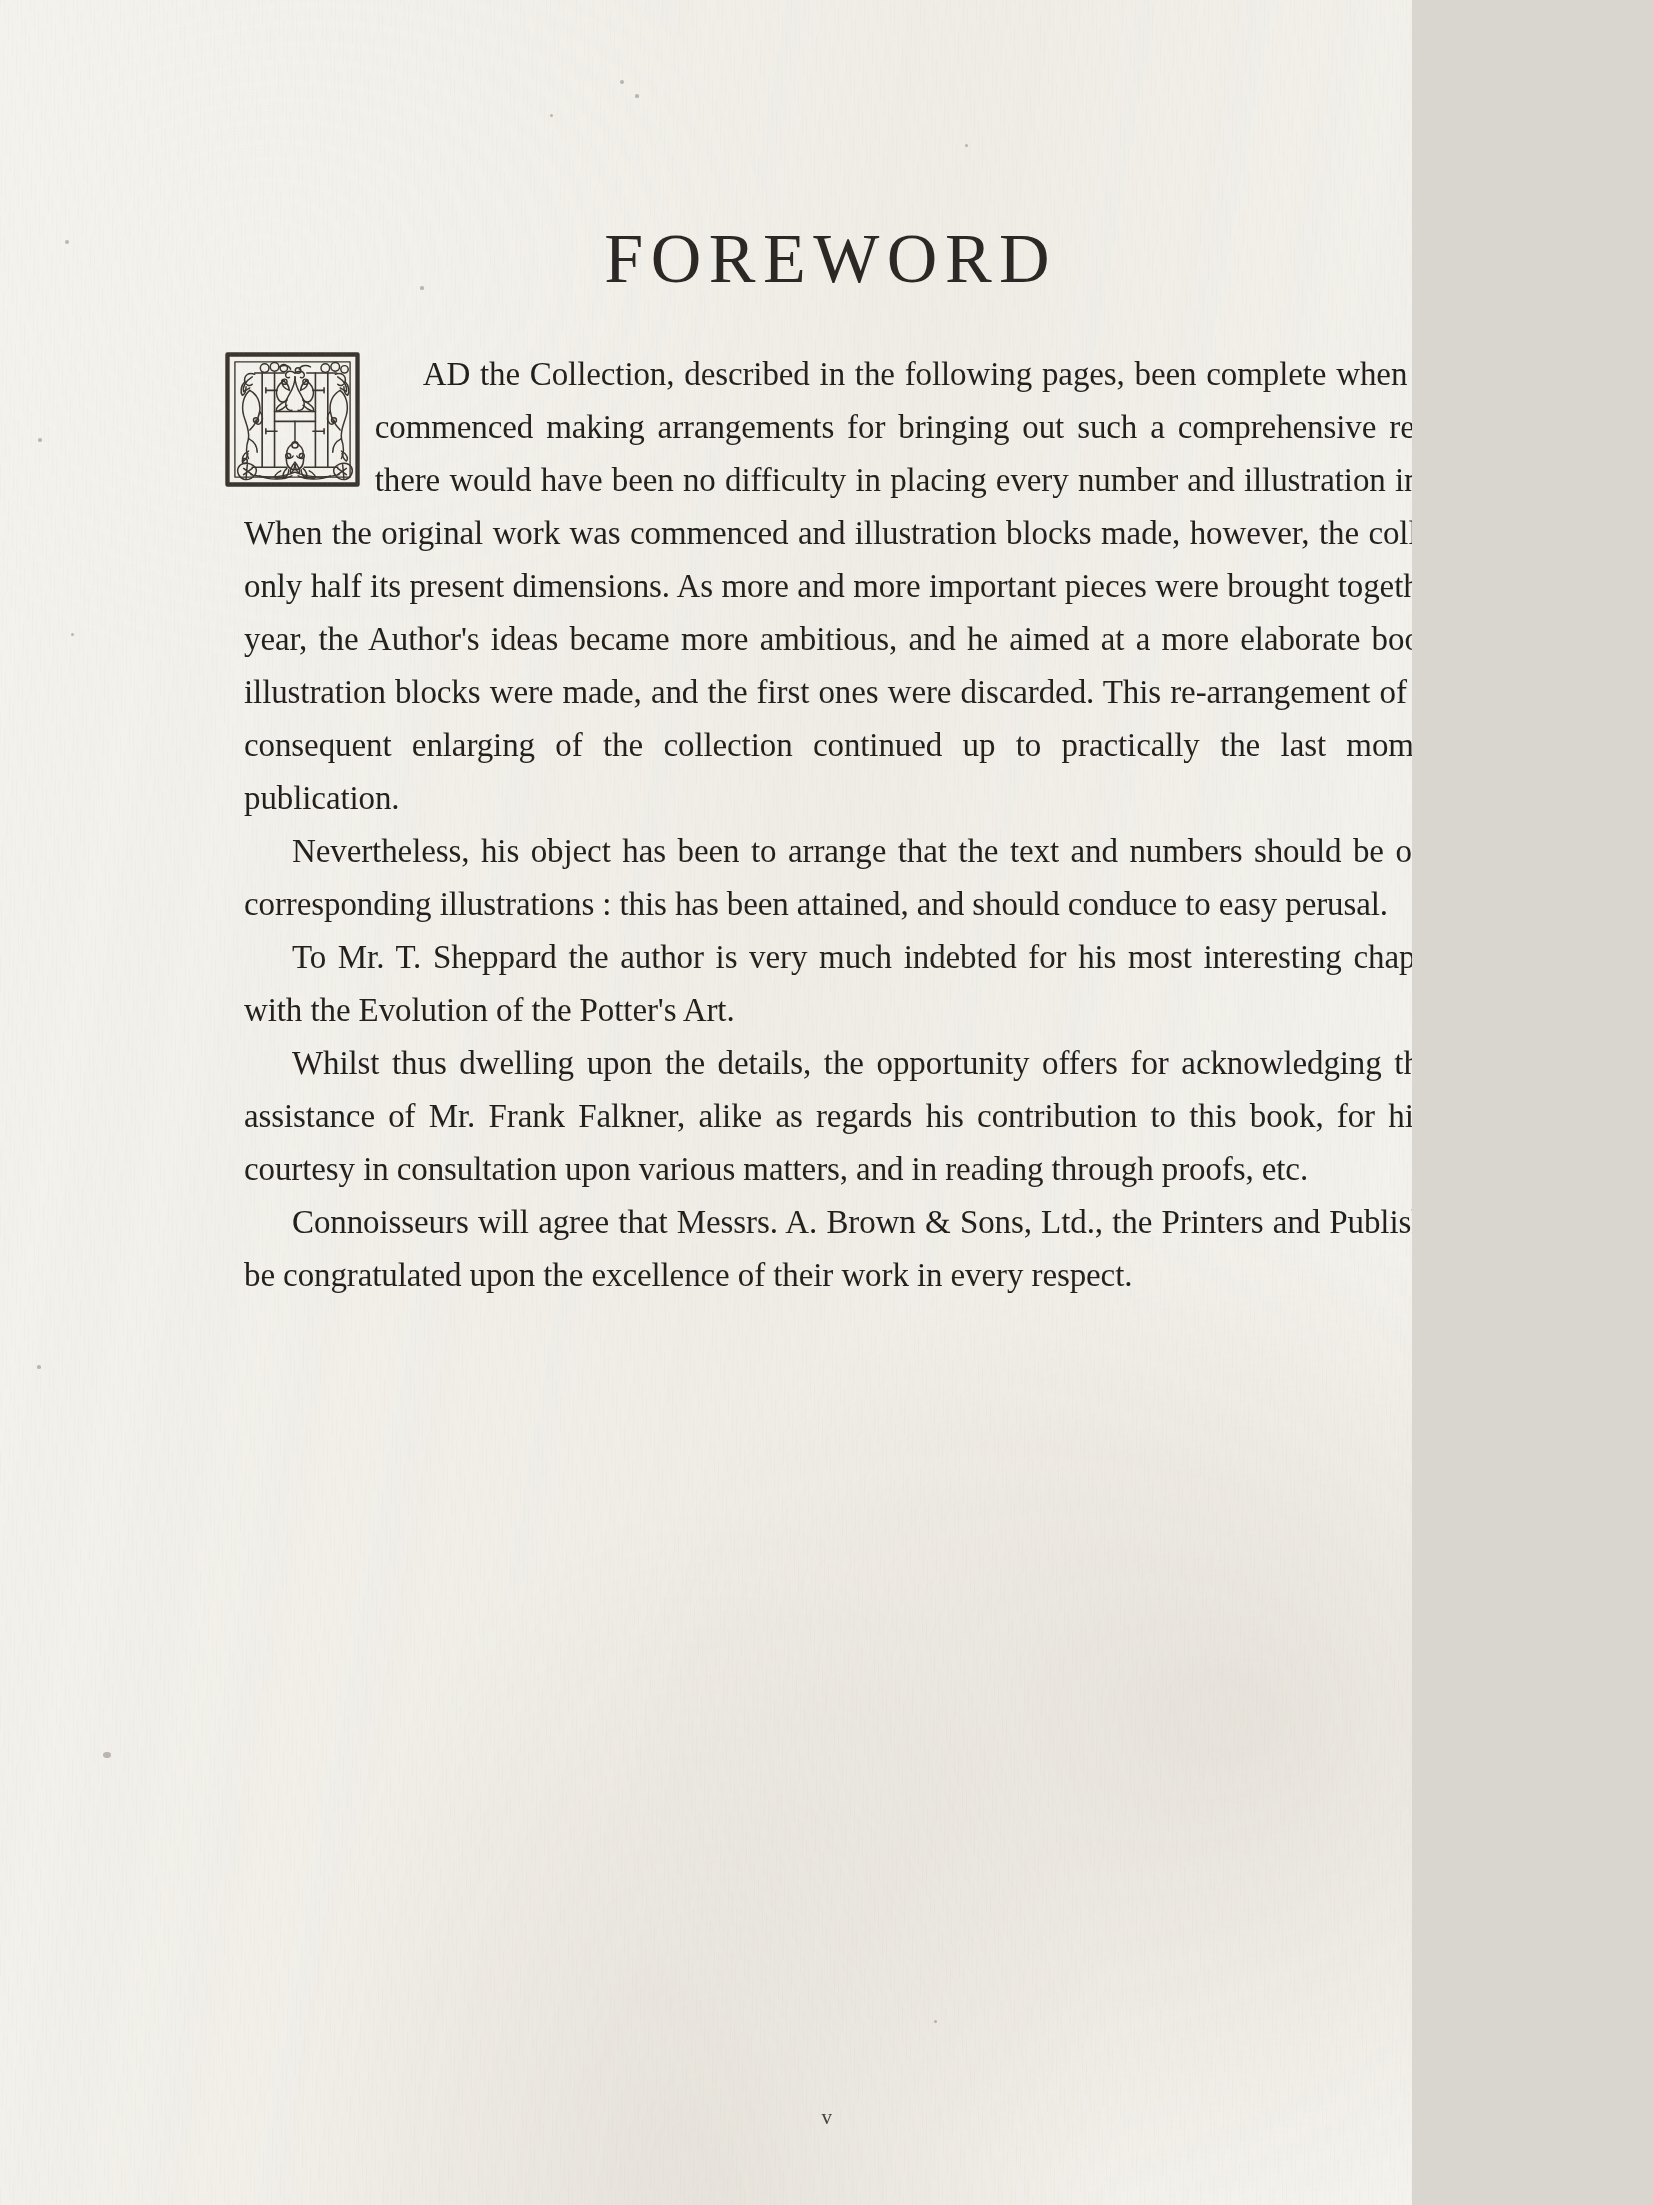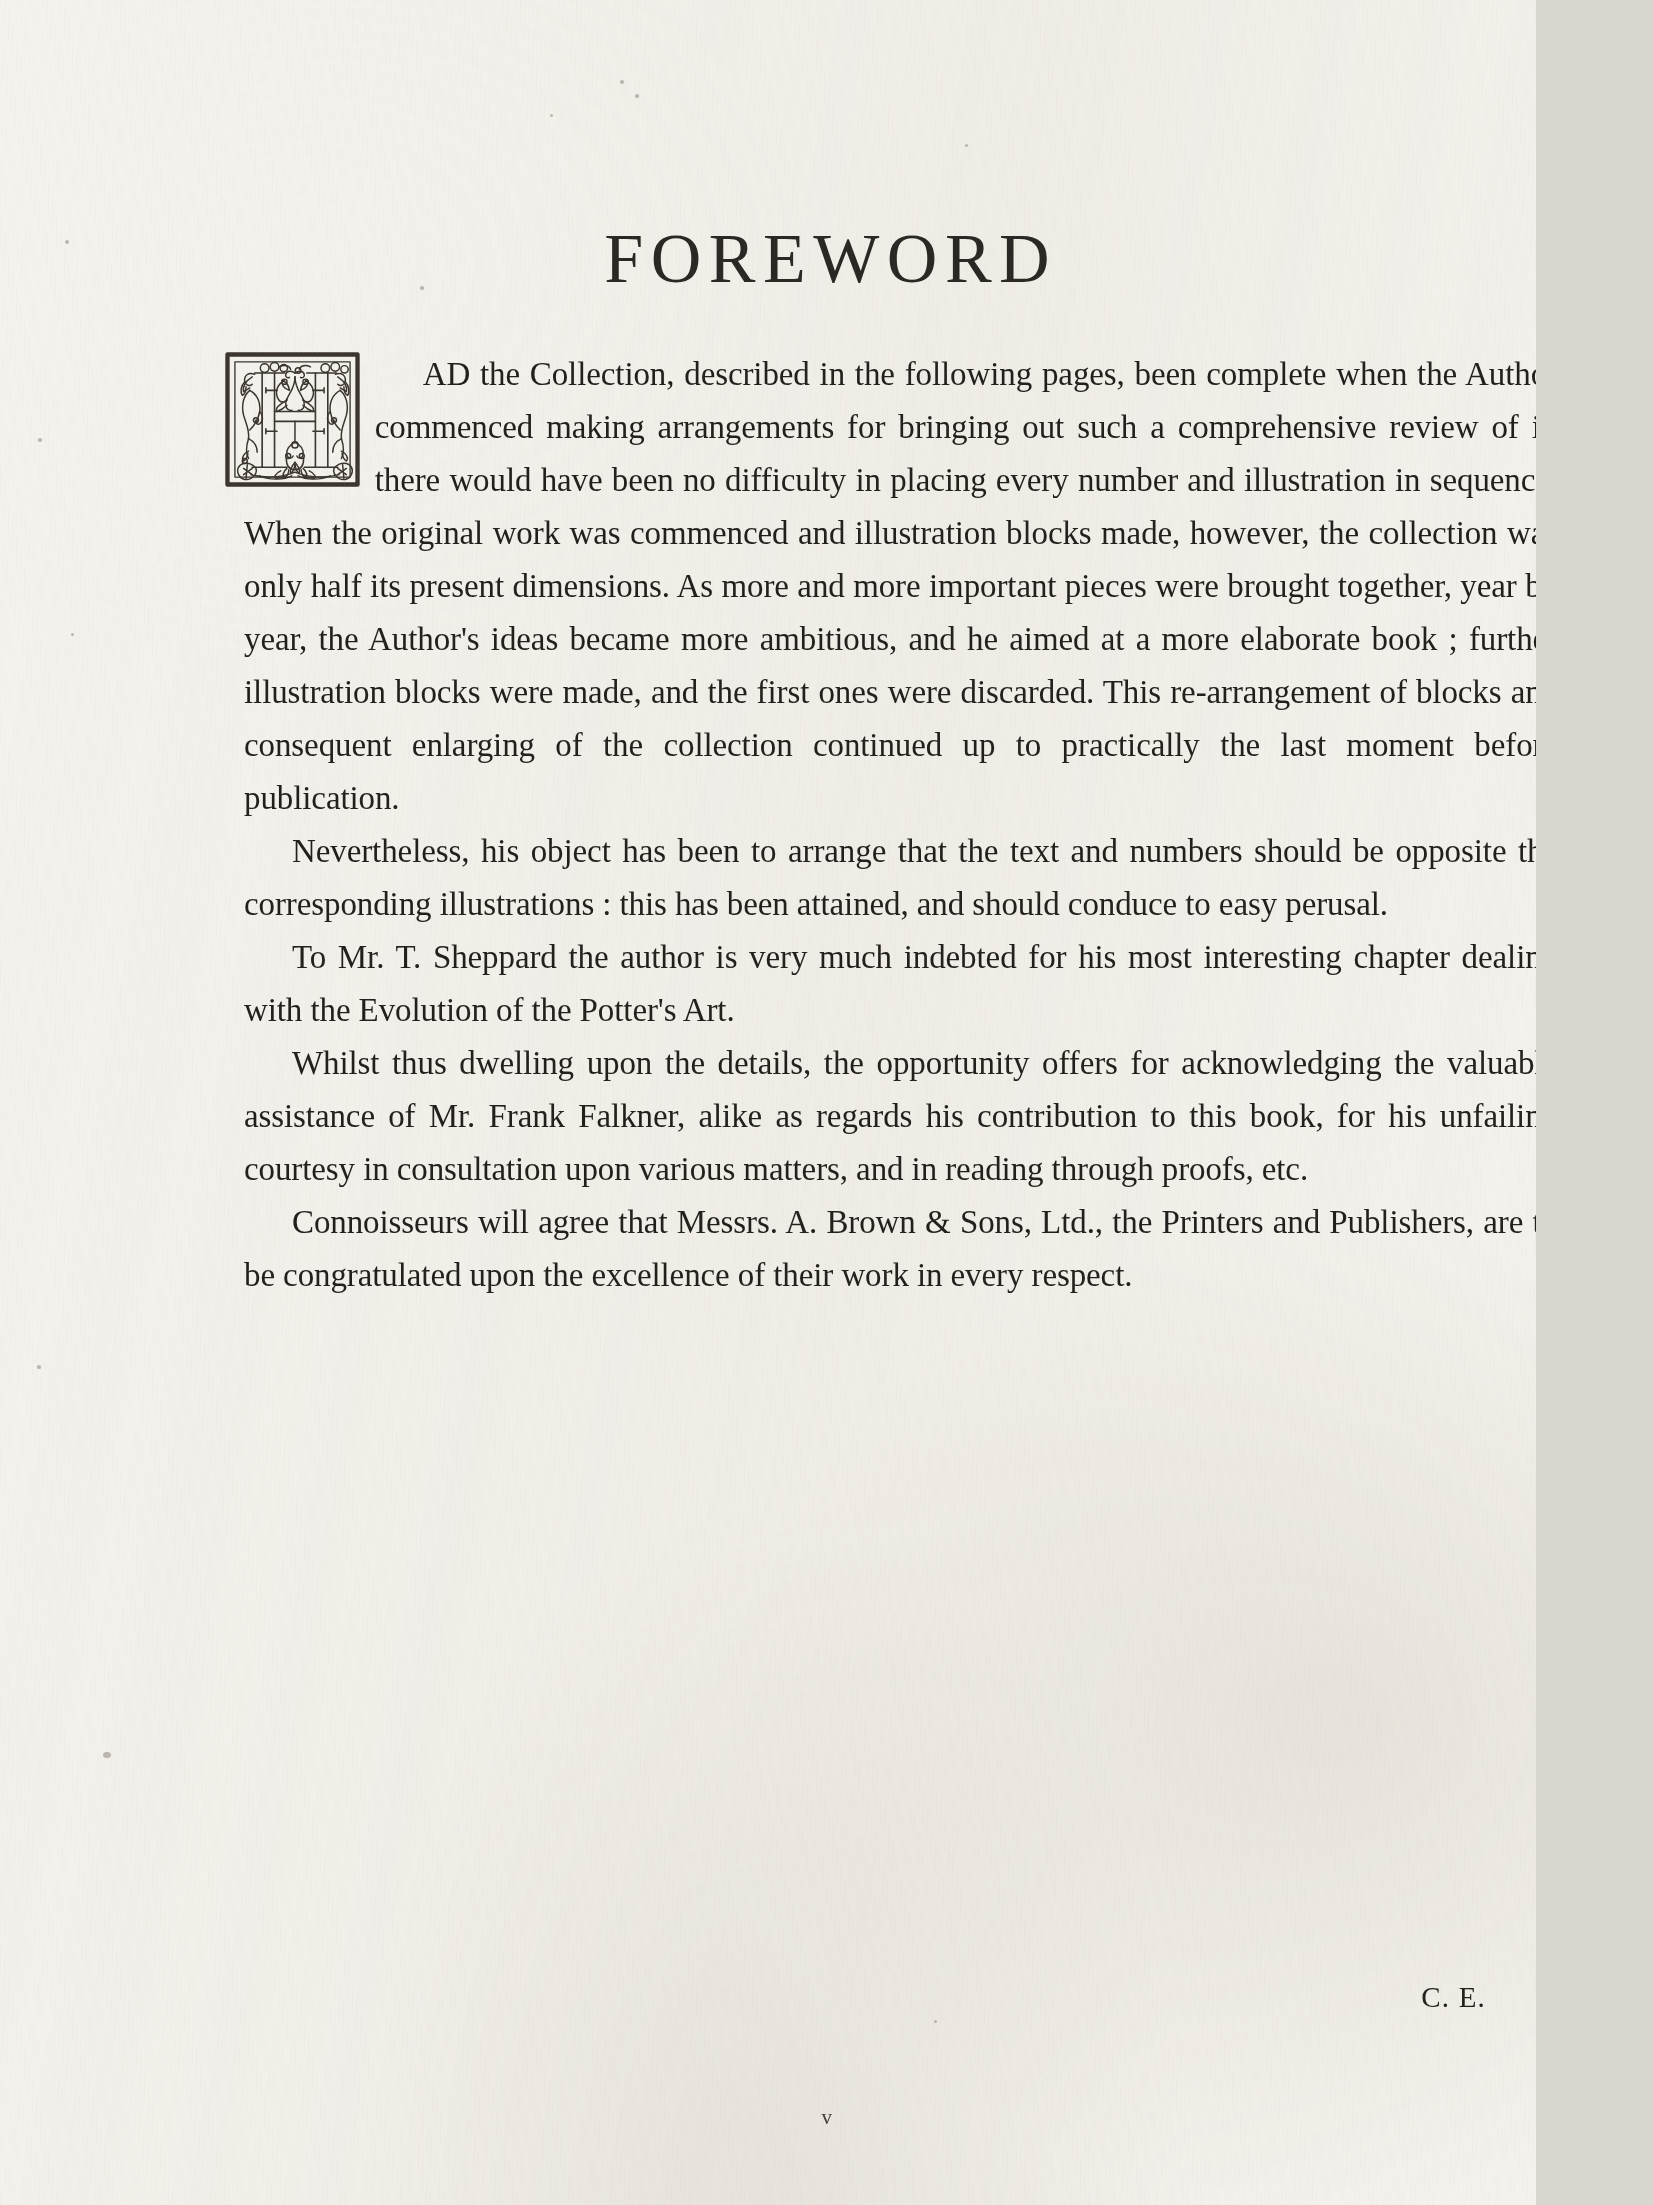--- a/index.html
+++ b/index.html
@@ -3,21 +3,21 @@
 <meta charset="utf-8">
 <title>Foreword</title>
 <style>
   html, body {
     margin: 0;
     padding: 0;
     background: #d9d6d0;
   }
   #page {
     position: relative;
-    width: 1536px;
+    width: 1412px;
     height: 2205px;
     background: #f4f2ed;
     overflow: hidden;
     font-family: "Liberation Serif", "DejaVu Serif", serif;
     color: #1d1b19;
     box-sizing: border-box;
     padding-left: 24px;
   }
   
   #page::before {

